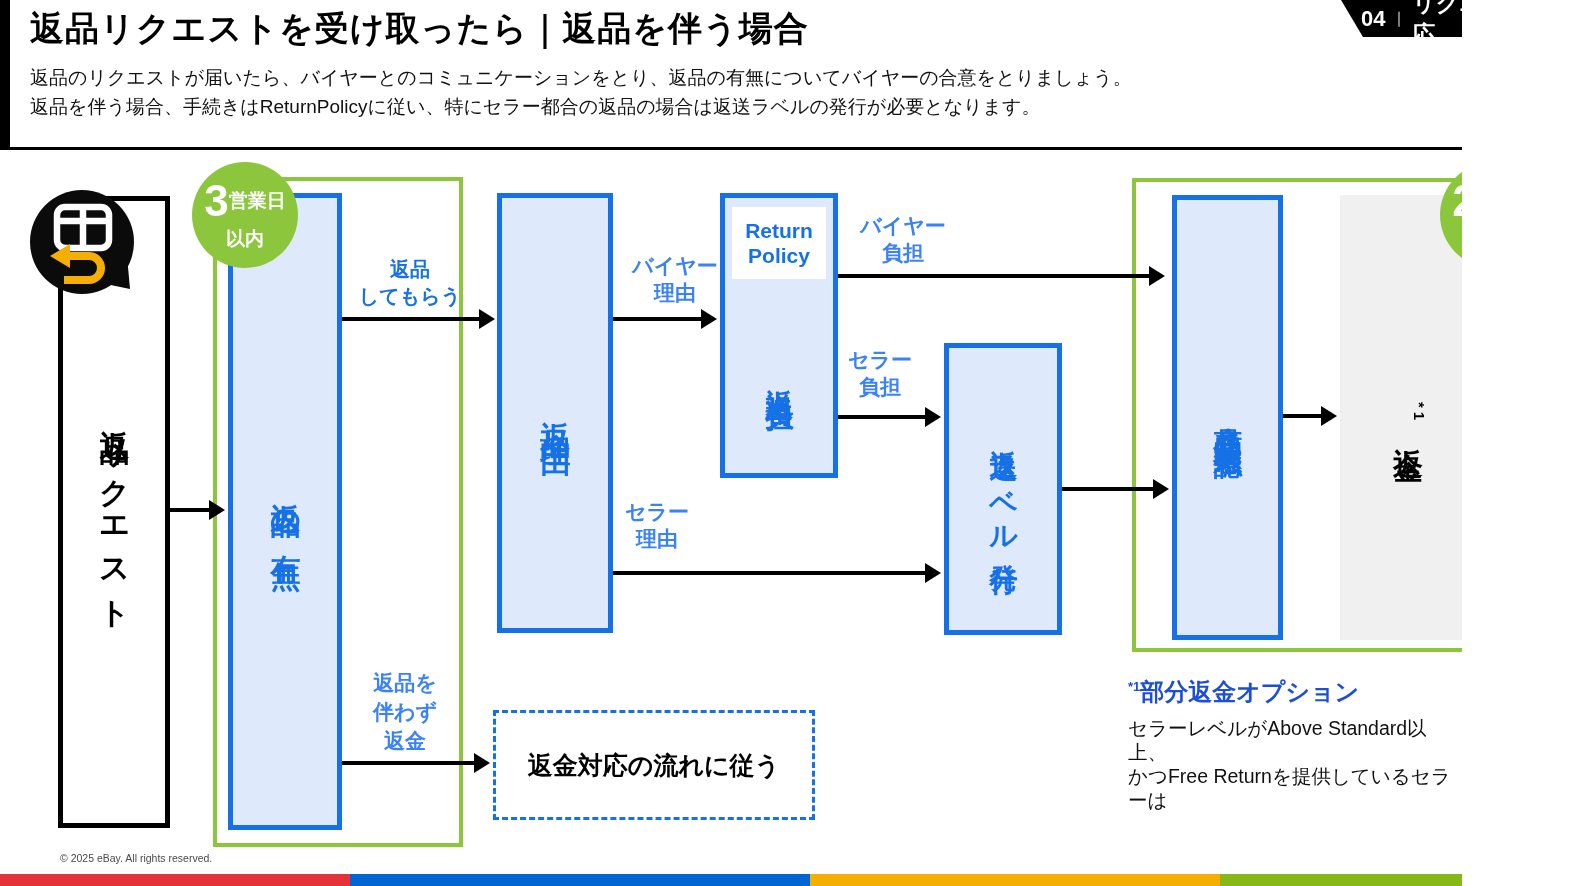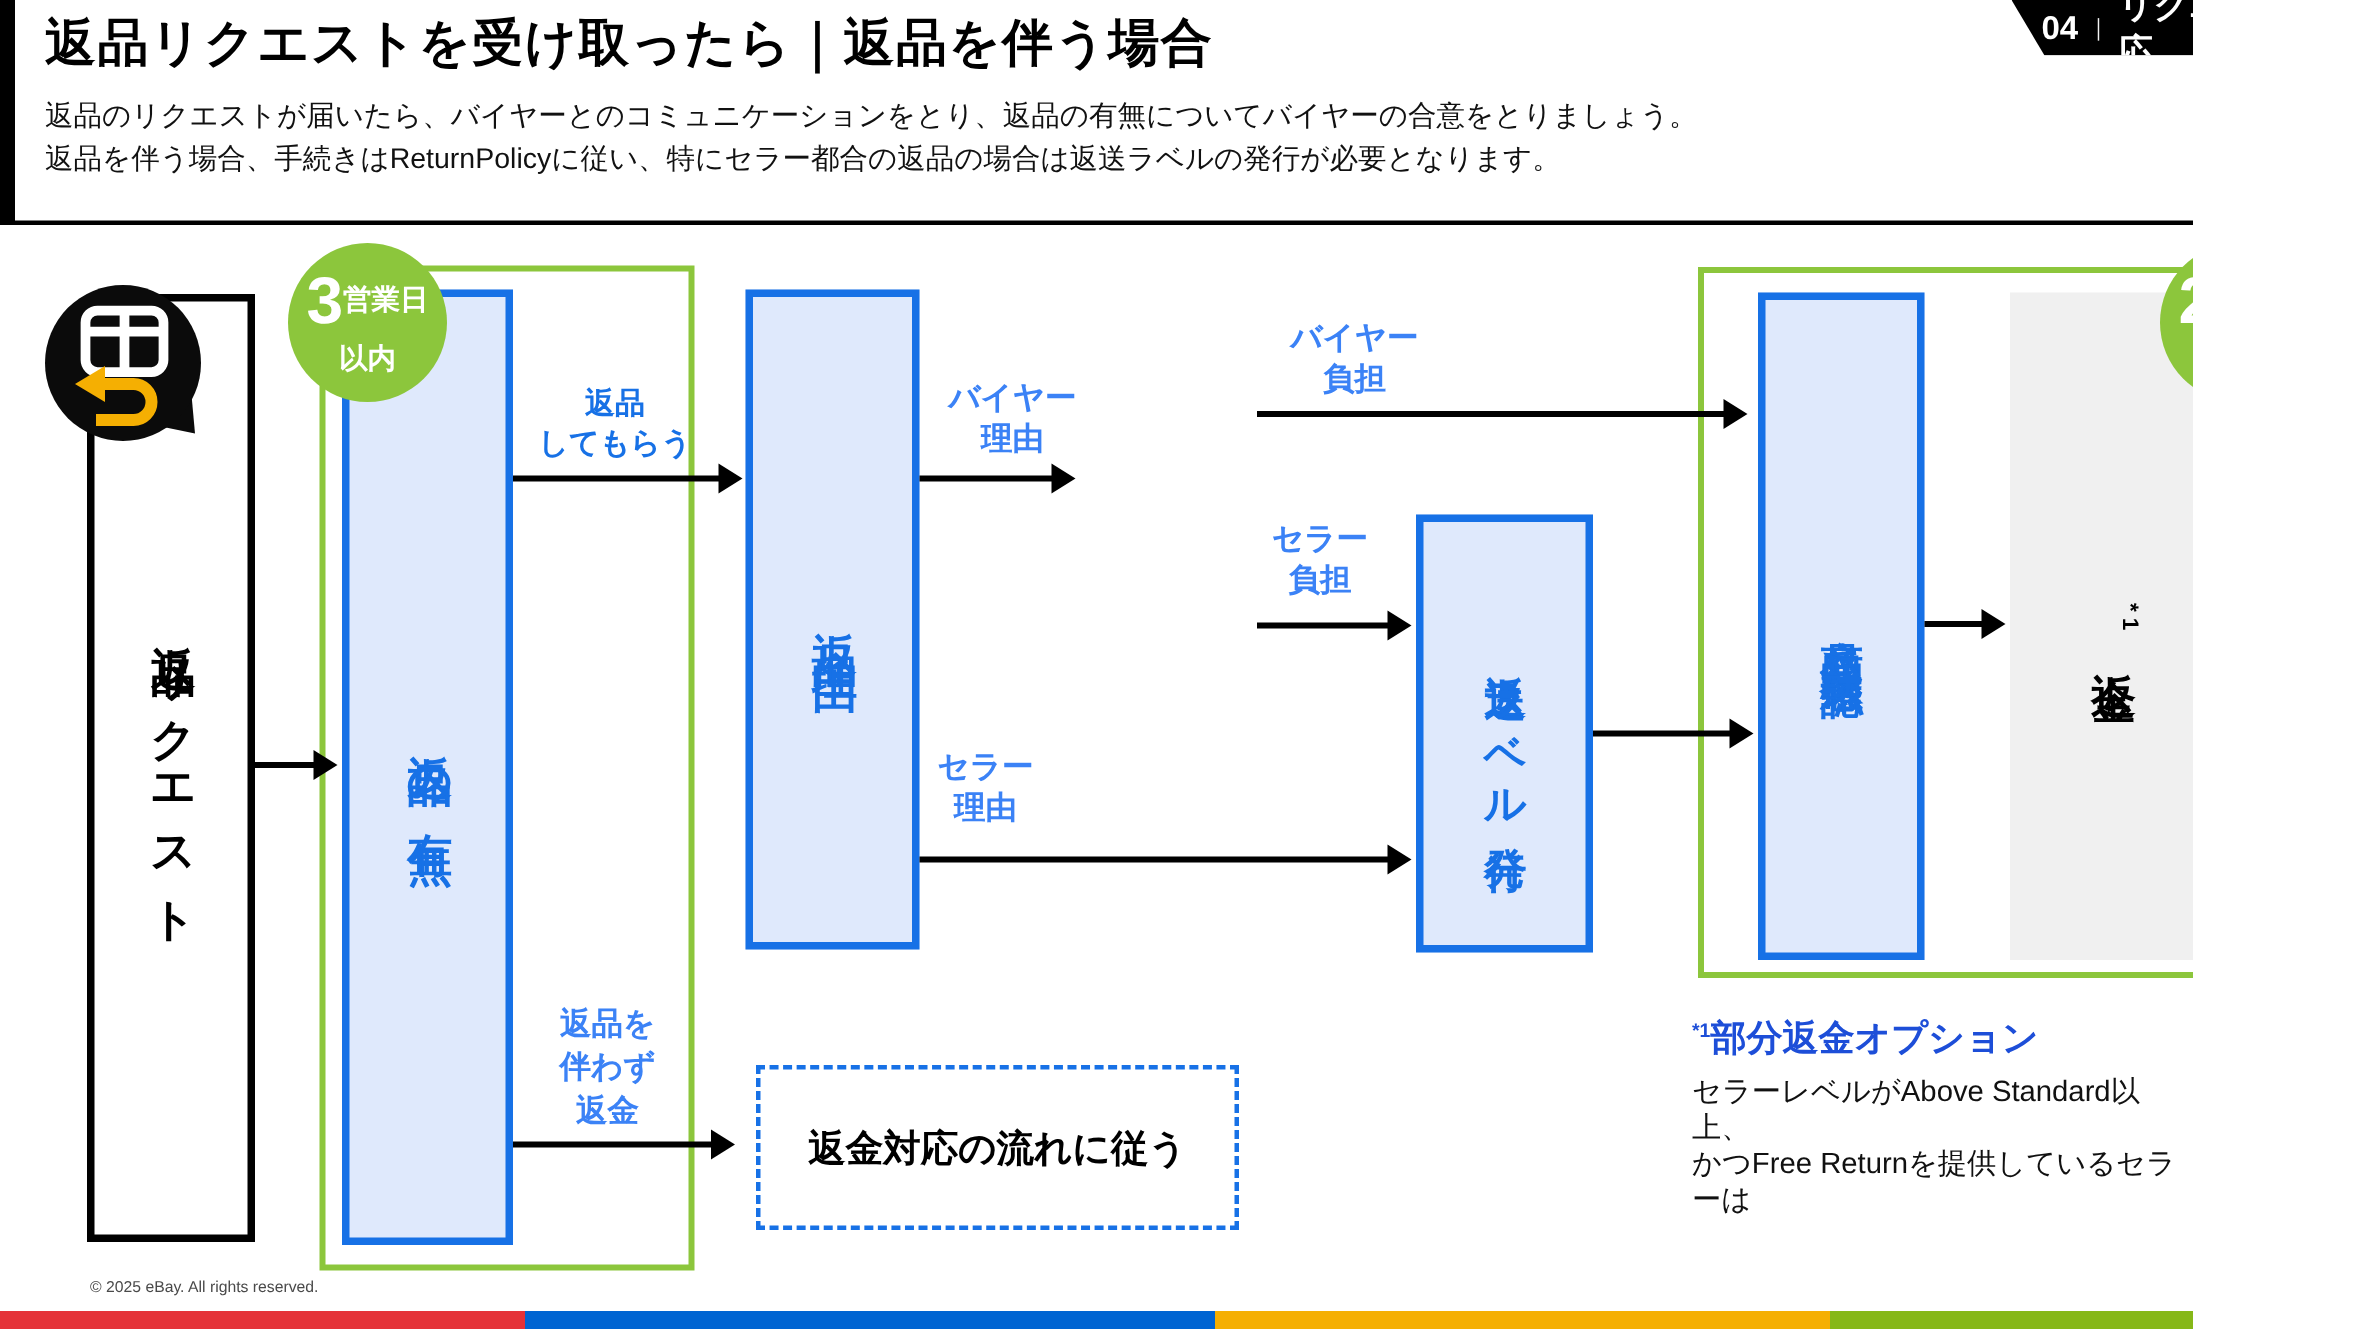--- a/index.html
+++ b/index.html
@@ -137,20 +137,26 @@
       <span class="num">3</span>
       <span class="unit">営業日</span>
     </span>
     <span class="within">以内</span>
   </div>
 
   <div class="vbox blue-box" style="left:497px;top:193px;width:116px;height:440px">
     <span class="vtext" style="font-size:30px;letter-spacing:8px">返品理由</span>
   </div>
 
+  <div class="vbox blue-box policy-node" style="left:720px;top:193px;width:118px;height:285px">
+    <div class="policy-tag">Return Policy</div>
+    <div class="policy-rest">
+      <span class="vtext" style="font-size:28px;letter-spacing:4px">返送料負担</span>
+    </div>
+  </div>
 
   <div class="vbox blue-box" style="left:944px;top:343px;width:118px;height:292px">
     <span class="vtext" style="font-size:28px;letter-spacing:4px">返送ラベル発行</span>
   </div>
 
   <div class="gframe" style="left:1132px;top:178px;width:370px;height:474px"></div>
 
   <div class="vbox blue-box" style="left:1172px;top:195px;width:111px;height:445px">
     <span class="vtext" style="font-size:28px;letter-spacing:3px">商品受領・状態確認</span>
   </div>
@@ -160,21 +166,21 @@
   </div>
 
   <div class="gcircle" style="left:1440px;top:162px">
     <span class="row1">
       <span class="num">2</span>
       <span class="unit">営業日</span>
     </span>
     <span class="within">以内</span>
   </div>
 
-  <div class="dashed-box" style="left:504px;top:710px;width:322px;height:110px">
+  <div class="dashed-box" style="left:493px;top:710px;width:322px;height:110px">
     <span>返金対応の流れに従う</span>
   </div>
 
   <div class="arrow" style="left:170px;top:508px;width:40px"></div>
   <div class="arrow" style="left:342px;top:317px;width:138px"></div>
   <div class="arrow" style="left:613px;top:317px;width:89px"></div>
   <div class="arrow" style="left:838px;top:274px;width:312px"></div>
   <div class="arrow" style="left:838px;top:415px;width:88px"></div>
   <div class="arrow" style="left:1062px;top:487px;width:92px"></div>
   <div class="arrow" style="left:613px;top:571px;width:313px"></div>

